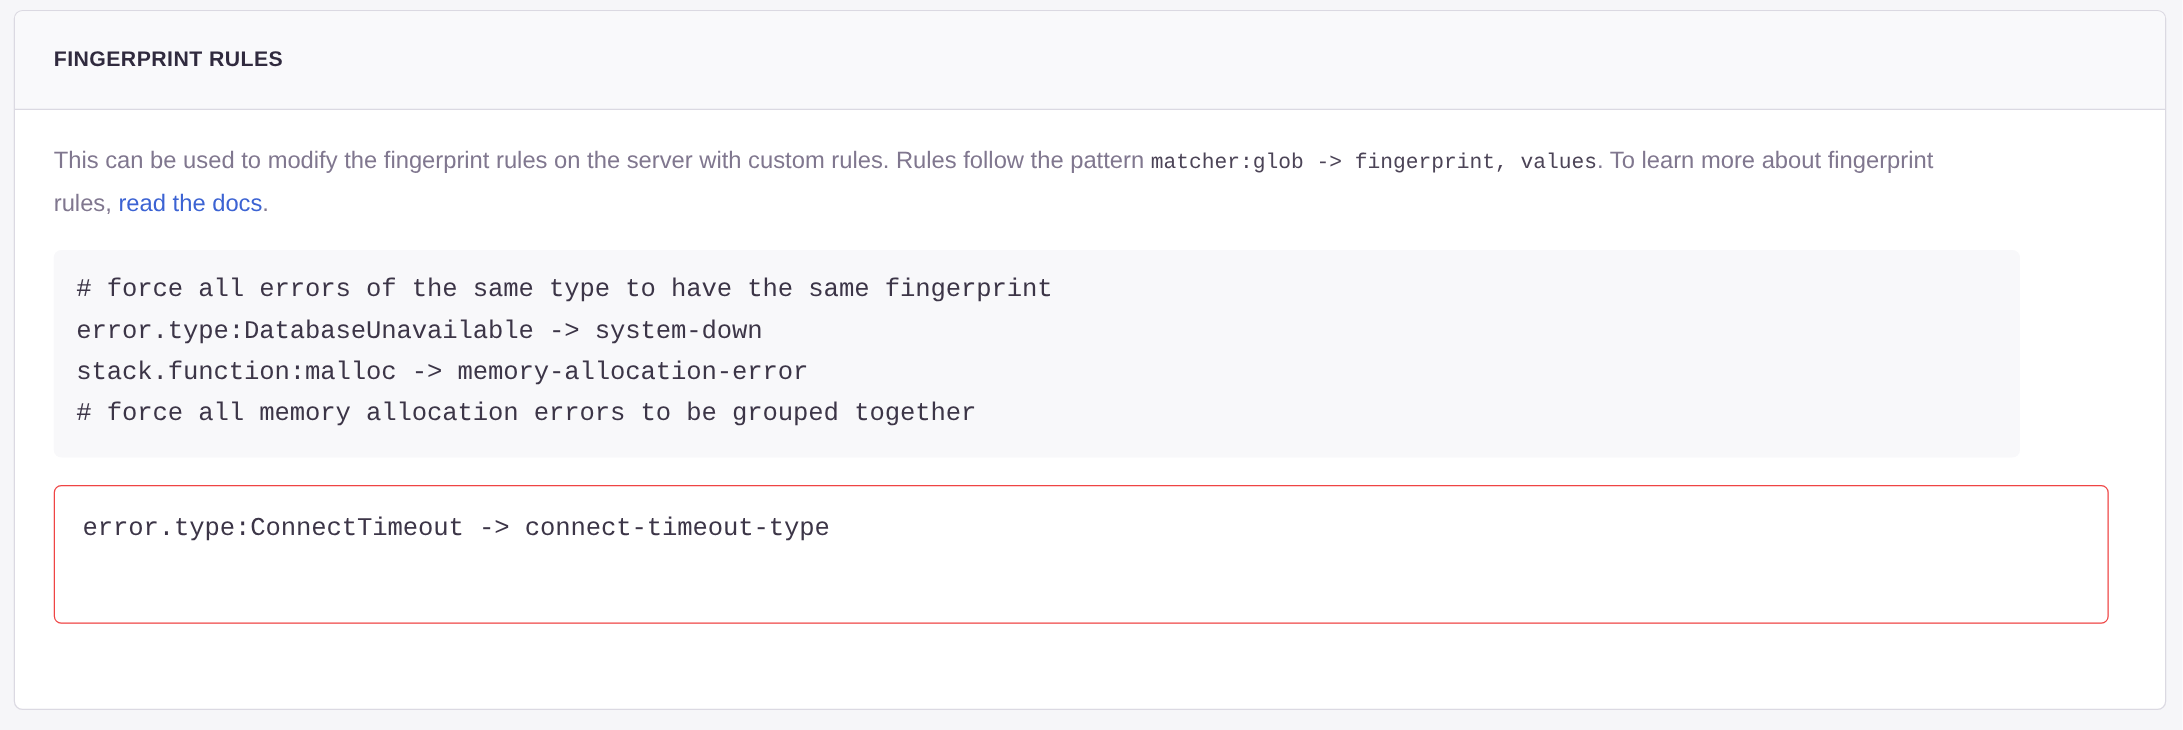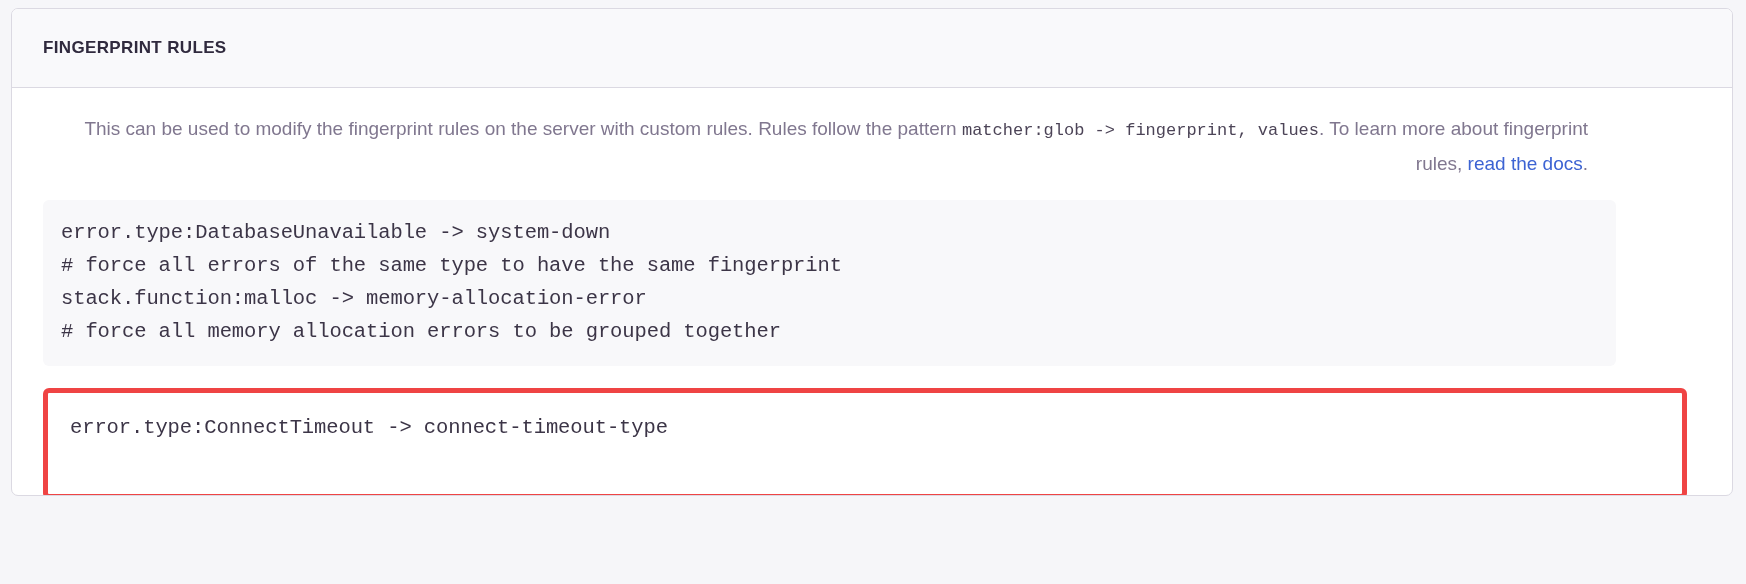--- a/index.html
+++ b/index.html
@@ -12,21 +12,21 @@
     background: #f6f6f9;
     font-family: "Liberation Sans", sans-serif;
     -webkit-font-smoothing: antialiased;
   }
 
   .panel {
     position: absolute;
     left: 11px;
     top: 8px;
     width: 1722px;
-    height: 488px;
+    height: 560px;
     box-sizing: border-box;
     background: #ffffff;
     border: 1px solid #dbd9e2;
     border-radius: 7px;
     overflow: hidden;
   }
 
   .panel-header {
     height: 79px;
     box-sizing: border-box;
@@ -48,21 +48,20 @@
   .panel-body {
     padding: 24px 31px 0 31px;
   }
 
   .description {
     font-size: 19px;
     line-height: 33px;
     color: #80778f;
     max-width: 1545px;
     margin: 0;
-    text-align: right;
   }
 
   .description .inline-code {
     font-family: "Liberation Mono", "DejaVu Sans Mono", monospace;
     font-size: 17px;
     color: #4c4457;
     letter-spacing: 0;
   }
 
   .description .doc-link {
@@ -87,21 +86,21 @@
     white-space: pre;
     letter-spacing: -0.1px;
   }
 
   .rules-input-wrap {
     margin-top: 22px;
     width: 1644px;
     height: 111px;
     box-sizing: border-box;
     background: #ffffff;
-    border: 5px solid #ef4444;
+    border: 1px solid #ef4444;
     border-radius: 6px;
     padding: 20px 22px 0 22px;
     overflow: hidden;
   }
 
   .rules-input {
     width: 100%;
     height: 100%;
     border: 0;
     outline: none;
@@ -126,22 +125,22 @@
 
   <div class="panel-header">
     <div class="panel-title">FINGERPRINT RULES</div>
   </div>
 
   <div class="panel-body">
 
     <p class="description"><span>This can be used to modify the fingerprint rules on the server with custom rules. Rules follow the pattern </span><span class="inline-code">matcher:glob -&gt; fingerprint, values</span><span>. To learn more about fingerprint rules, </span><a class="doc-link" href="#">read the docs</a><span>.</span></p>
 
     <div class="code-sample">
+      <div class="code-line"># force all errors of the same type to have the same fingerprint</div>
       <div class="code-line">error.type:DatabaseUnavailable -&gt; system-down</div>
-      <div class="code-line"># force all errors of the same type to have the same fingerprint</div>
       <div class="code-line">stack.function:malloc -&gt; memory-allocation-error</div>
       <div class="code-line"># force all memory allocation errors to be grouped together</div>
     </div>
 
     <div class="rules-input-wrap">
       <textarea class="rules-input" spellcheck="false" placeholder="error.type:ConnectTimeout -&gt; connect-timeout-type" style="">error.type:ConnectTimeout -&gt; connect-timeout-type</textarea>
     </div>
 
   </div>
 </div>

